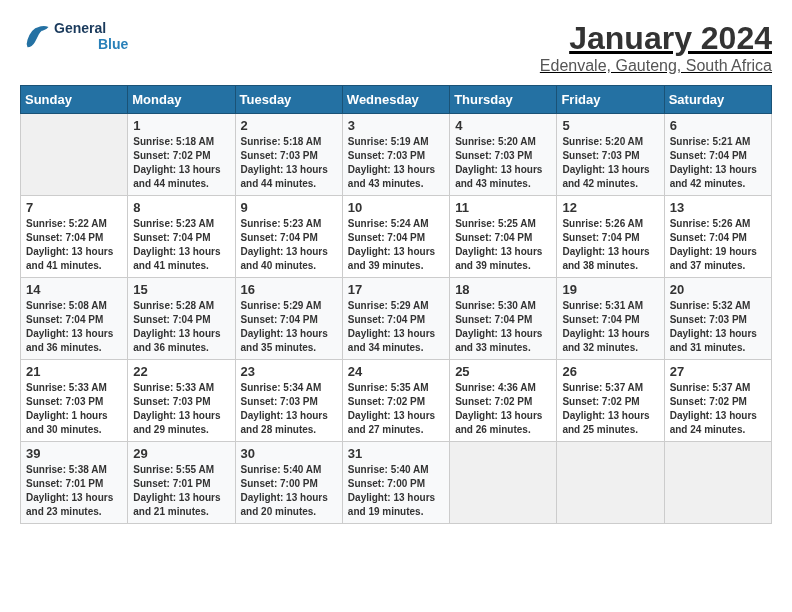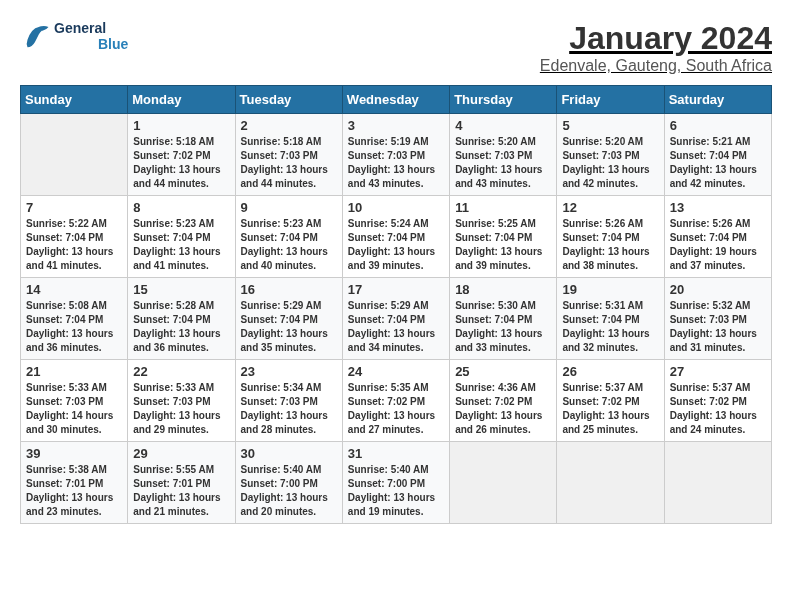--- a/index.html
+++ b/index.html
@@ -284,21 +284,21 @@
           <div>Daylight: 13 hours and 31 minutes.</div>
         </div>
       </td>
       </tr>
       <tr>
         <td>
         <span class="day-num">21</span>
         <div class="cell-info">
           <div>Sunrise: 5:33 AM</div>
           <div>Sunset: 7:03 PM</div>
-          <div>Daylight: 14 hours and 30 minutes.</div>
+          <div>Daylight: 1 hours and 30 minutes.</div>
         </div>
       </td>
         <td>
         <span class="day-num">22</span>
         <div class="cell-info">
           <div>Sunrise: 5:33 AM</div>
           <div>Sunset: 7:03 PM</div>
           <div>Daylight: 13 hours and 29 minutes.</div>
         </div>
       </td>

